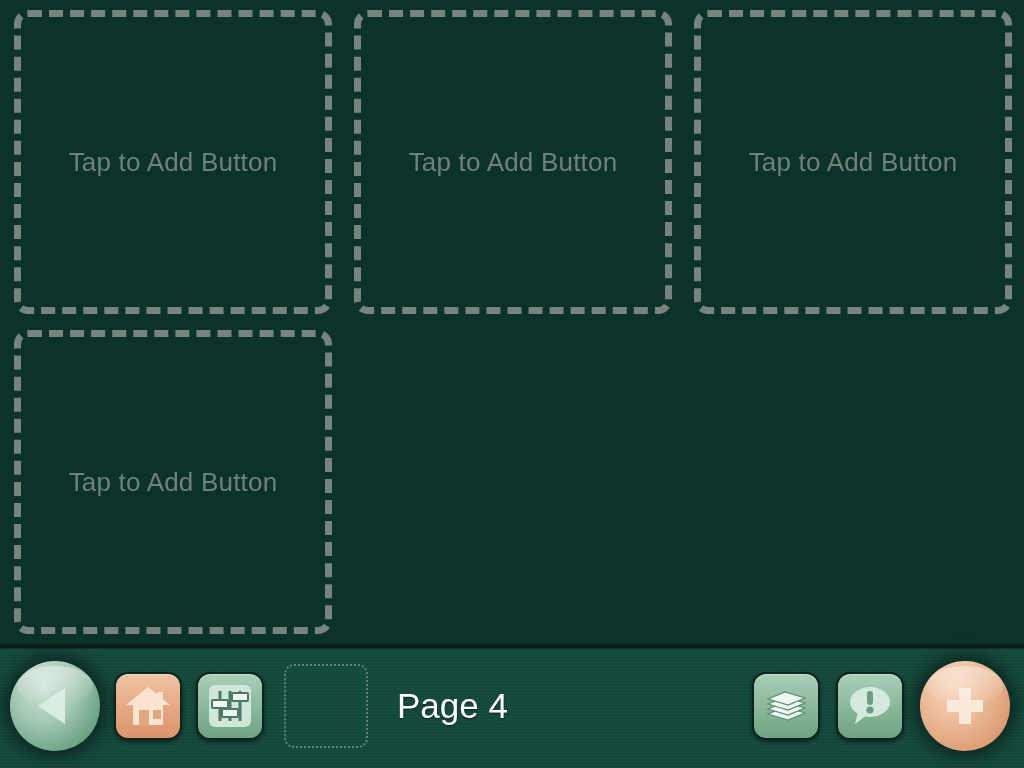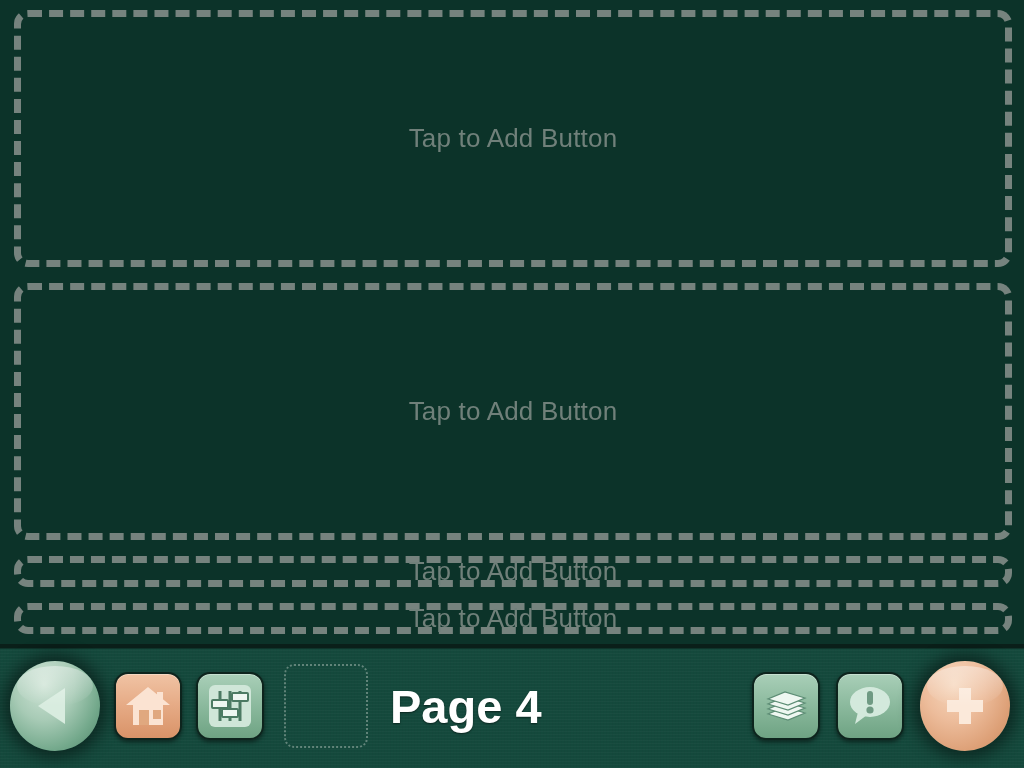--- a/index.html
+++ b/index.html
@@ -12,21 +12,21 @@
     background:#0c3329;
     position:relative;
   }
 
   
   #grid {
     position:absolute;
     left:0; top:0;
     width:1024px; height:644px;
     display:grid;
-    grid-template-columns:1fr;
+    grid-template-columns:1fr 1fr 1fr;
     grid-template-rows:1fr 1fr;
     column-gap:22px;
     row-gap:16px;
     padding:10px 12px 10px 14px;
   }
   .cell {
     position:relative;
     border-radius:14px;
     background:transparent;
     display:flex;
@@ -119,23 +119,23 @@
   
   .mini-placeholder {
     width:84px; height:84px;
     border:2px dotted #9fb4ab;
     border-radius:10px;
     opacity:.55;
     margin-left:6px;
   }
   #page-label {
     color:#ffffff;
-    font-size:47px;
-    font-weight:700;
-    margin-left:8px;
+    font-size:35px;
+    font-weight:400;
+    margin-left:15px;
     white-space:nowrap;
     text-shadow:0 1px 2px rgba(0,0,0,.5);
     user-select:none;
   }
 </style>
 </head>
 <body style="background: rgb(12, 51, 41);">
 
 <div id="grid">
 

